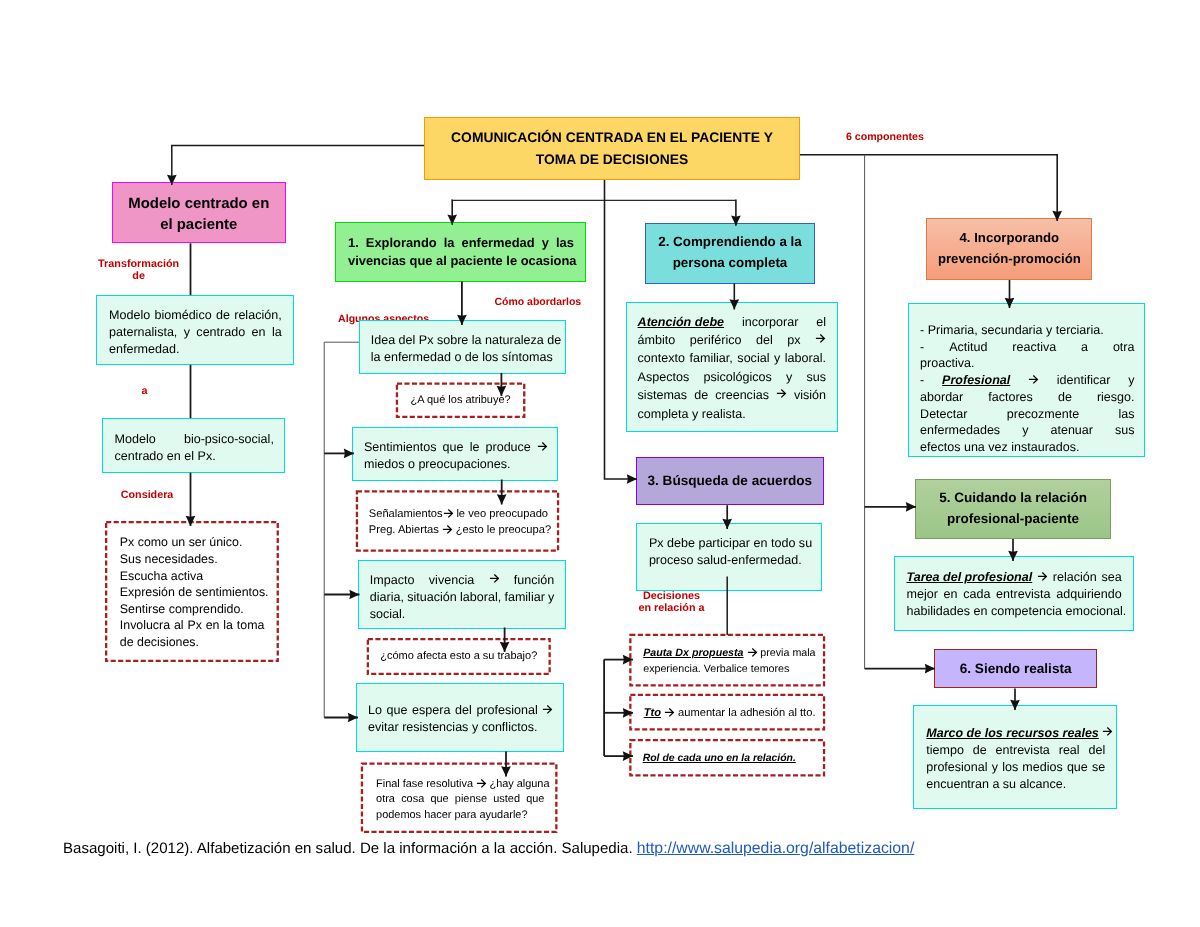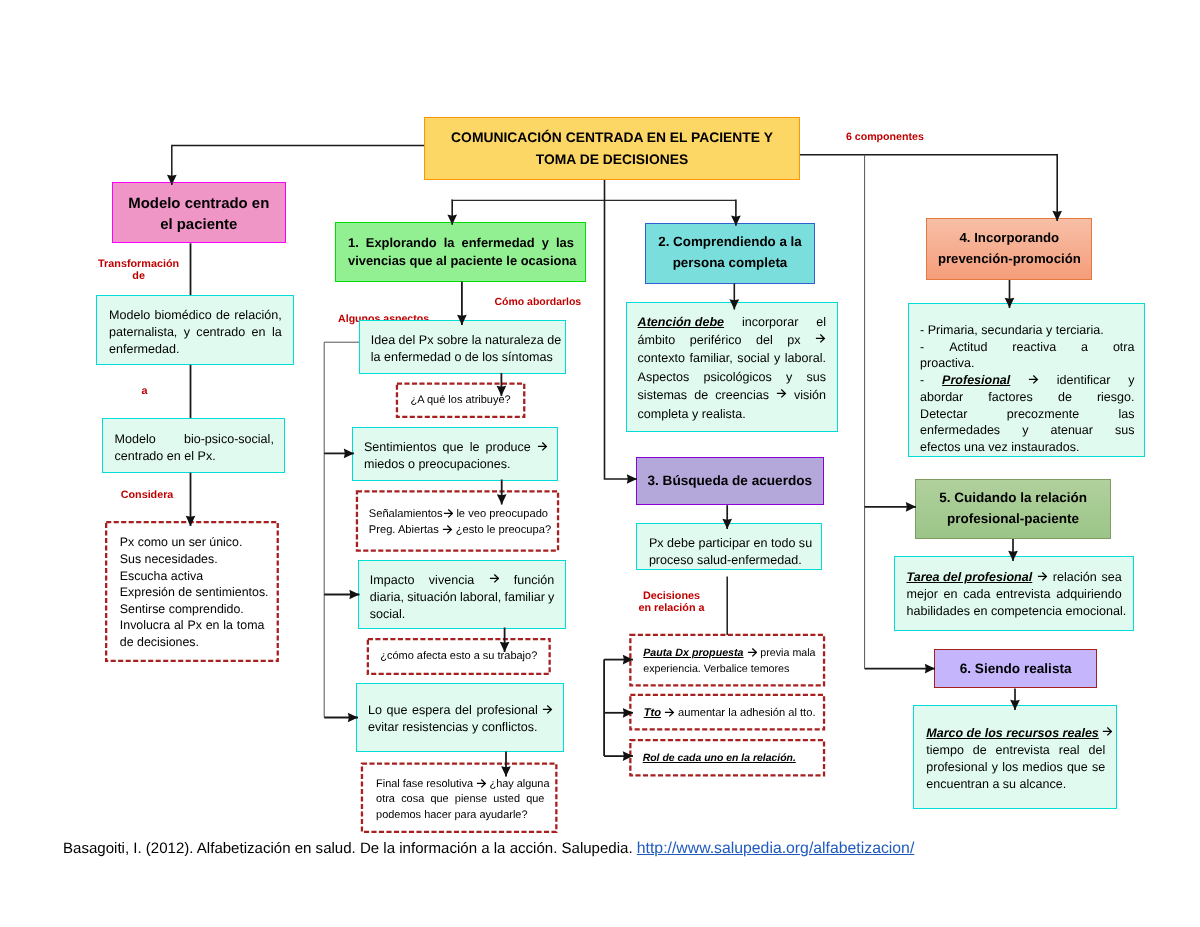--- a/index.html
+++ b/index.html
@@ -287,21 +287,21 @@
           <span>visión</span>
         </div>
         <div class="ln">completa y realista.</div>
       </div>
     </div>
 <div class="box hdrbox" style="left:636px;top:456.8px;width:187.6px;height:48.4px;background:#b4a7da;border:1.6px solid #8b00d7;font-size:13.6px;line-height:20px;font-weight:bold;justify-content:center;">
       <div class="lines">
         <div class="ln c">3. Búsqueda de acuerdos</div>
       </div>
     </div>
-<div class="box mint" style="left:636.4px;top:523.2px;width:185.2px;height:47px;padding:11.3px 10px 0 11.5px;align-items:flex-start;font-size:12.55px;line-height:16.9px;">
+<div class="box mint" style="left:636.4px;top:523.2px;width:185.2px;height:68px;padding:11.3px 10px 0 11.5px;align-items:flex-start;font-size:12.55px;line-height:16.9px;">
       <div class="lines">
         <div class="ln">Px debe participar en todo su</div>
         <div class="ln">proceso salud-enfermedad.</div>
       </div>
     </div>
 <div class="box dashed" style="left:629.2px;top:633.8px;width:196px;height:52.8px;padding:9px 11px 0 12px;align-items:flex-start;font-size:10.7px;line-height:16.6px;">
       <div class="lines">
         <div class="ln"><span class="bi">Pauta Dx propuesta</span> <span class="ar"><svg viewBox="0 0 12 12" width="10.8" height="10.8">
               <path d="M1,6 H10.1 M5.9,1.6 L10.4,6 L5.9,10.4" fill="none" stroke="currentColor" stroke-width="1.45"></path>
             </svg></span> previa mala</div>

